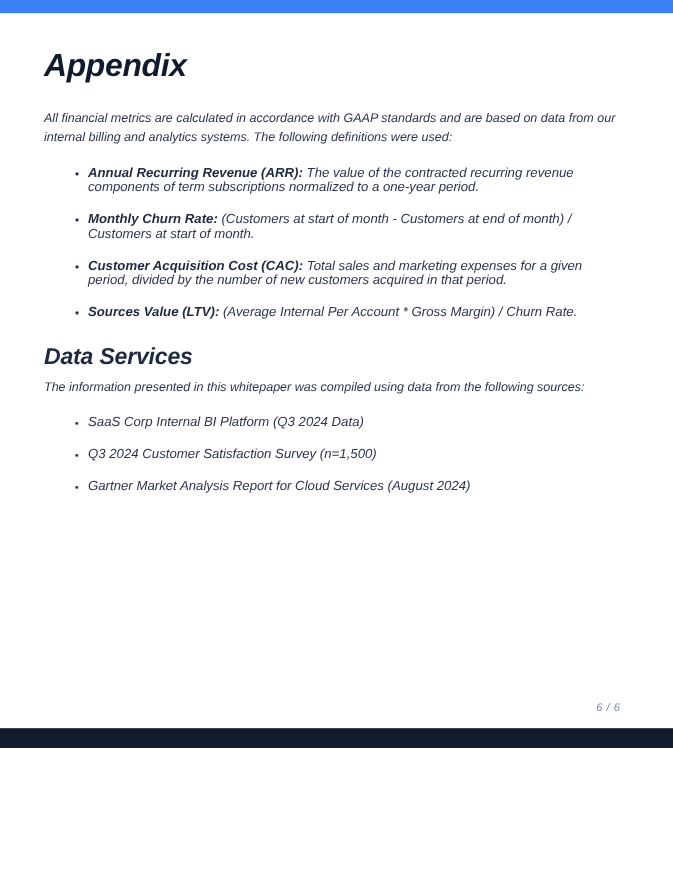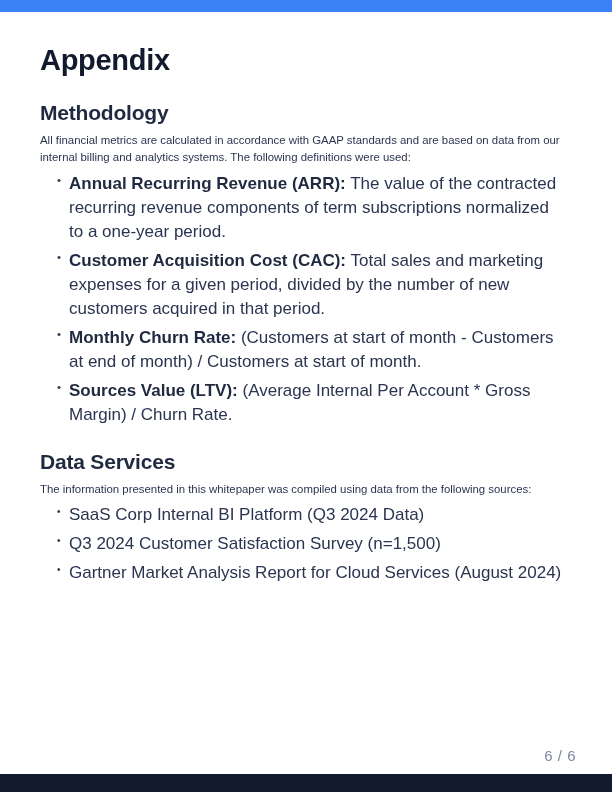--- a/index.html
+++ b/index.html
@@ -9,24 +9,25 @@
   body {
     width: 612px;
     height: 792px;
     background: #ffffff;
     font-family: "Liberation Sans", sans-serif;
     -webkit-font-smoothing: antialiased;
   }
   .page {
     position: relative;
     width: 612px;
-    height: 792px;
+    height: 680px;
     box-sizing: border-box;
     overflow: hidden;
     background: #ffffff;
+    font-style: italic;
   }
   .top-bar {
     position: absolute;
     top: 0;
     left: 0;
     width: 612px;
     height: 12px;
     background: #3b82f6;
   }
   .bottom-bar {
@@ -69,70 +70,69 @@
     line-height: 17.3px;
     color: #2b3450;
   }
   ul.bullets {
     margin: 2px 0 0 0;
     padding: 0 0 0 24px;
     list-style: none;
   }
   ul.bullets > li {
     position: relative;
-    font-size: 17px;
-    line-height: 24px;
+    font-size: 12px;
+    line-height: 13px;
     color: #2b3450;
     padding-left: 0;
-    margin: 5px;
+    margin: 16px;
   }
   ul.bullets > li::before {
     content: "\2022";
     position: absolute;
     left: -12px;
     top: 0;
     color: #2b3450;
     font-size: 11.4px;
     line-height: 17.3px;
   }
   ul.bullets.tight > li::before {
     font-size: 10px;
   }
   .term {
     font-weight: bold;
     color: #1f2940;
   }
   .footer-page {
     position: absolute;
-    right: 36px;
+    right: 48px;
     bottom: 30px;
-    font-size: 15px;
+    font-size: 10px;
     line-height: 13px;
     color: #7c879f;
     letter-spacing: 0.5px;
   }
 </style>
 </head>
 <body>
 
 <div class="page">
 
   <div class="top-bar"></div>
 
   <div class="content">
 
     <h1 class="doc-title">Appendix</h1>
 
     <div class="section">
-      <h2 class="section-title">Methodology</h2>
       <p class="para">All financial metrics are calculated in accordance with GAAP standards and are based on data from our internal billing and analytics systems. The following definitions were used:</p>
       <ul class="bullets">
         <li><span class="term">Annual Recurring Revenue (ARR):</span> <span>The value of the contracted recurring revenue components of term subscriptions normalized to a one-year period.</span></li>
+        <li><span class="term">Monthly Churn Rate:</span> <span>(Customers at start of month - Customers at end of month) / Customers at start of month.</span></li>
         <li><span class="term">Customer Acquisition Cost (CAC):</span> <span>Total sales and marketing expenses for a given period, divided by the number of new customers acquired in that period.</span></li>
-        <li><span class="term">Monthly Churn Rate:</span> <span>(Customers at start of month - Customers at end of month) / Customers at start of month.</span></li>
         <li><span class="term">Sources Value (LTV):</span> <span>(Average Internal Per Account * Gross Margin) / Churn Rate.</span></li>
       </ul>
     </div>
 
     <div class="section">
       <h2 class="section-title">Data Services</h2>
       <p class="para">The information presented in this whitepaper was compiled using data from the following sources:</p>
       <ul class="bullets tight">
         <li>SaaS Corp Internal BI Platform (Q3 2024 Data)</li>
         <li>Q3 2024 Customer Satisfaction Survey (n=1,500)</li>

